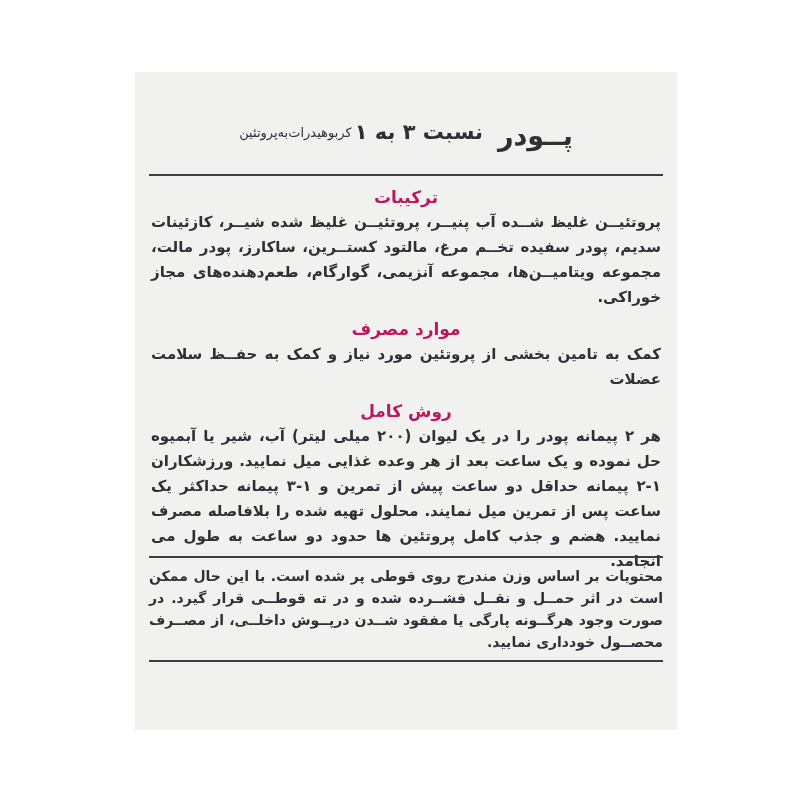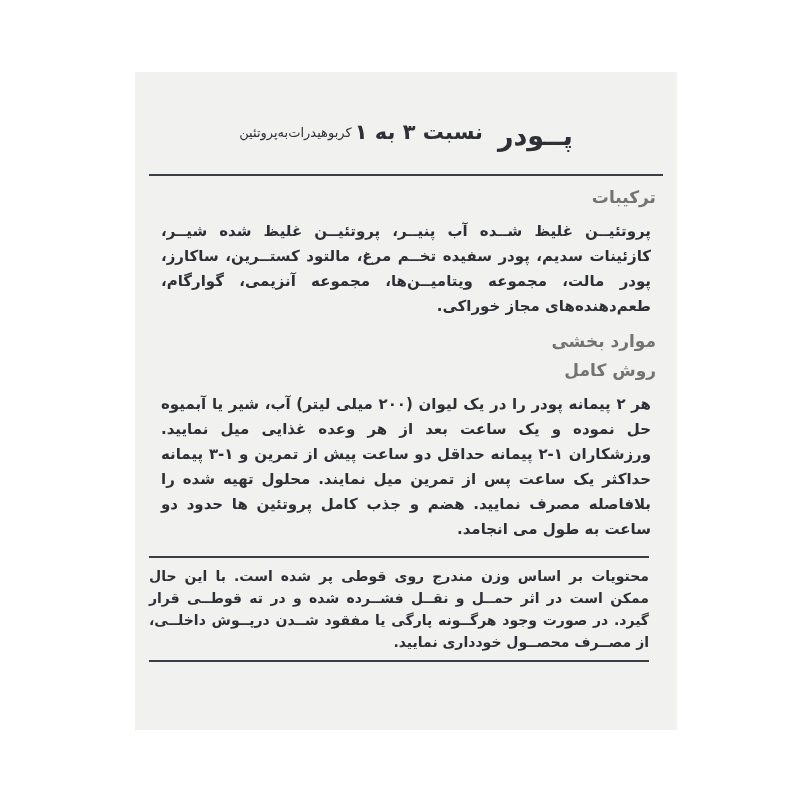--- a/index.html
+++ b/index.html
@@ -76,41 +76,42 @@
   .divider {
     height: 0;
     border-top: 2px solid #3a3e46;
     margin: 0;
   }
   
   .sections {
     margin-top: 2px;
   }
   .section-heading {
-    color: #737373;
+    color: #be185d;
     font-size: 17px;
     font-weight: bold;
     line-height: 20px;
-    margin: 9px 7px 3px 0;
+    margin: 9px 0 3px 0;
+    text-align: center;
   }
   .section-heading.first {
     margin-top: 11px;
   }
   .section-body {
     font-size: 15px;
     font-weight: bold;
     line-height: 25px;
-    margin: 12px;
+    margin: 2px;
     text-align: justify;
   }
   
   .footer {
     position: absolute;
     left: 14px;
-    right: 28px;
+    right: 14px;
     top: 484px;
   }
   .note {
     font-size: 14px;
     font-weight: bold;
     line-height: 22px;
     margin: 0;
     text-align: justify;
   }
   .note.first-after-rule {
@@ -133,21 +134,22 @@
         <div class="ratio-subline">کربوهیدرات‌به‌پروتئین</div>
       </div>
     </div>
 
     <div class="divider"></div>
 
     <div class="sections">
       <div class="section-heading first">ترکیبات</div>
       <p class="section-body">پروتئیــن غلیظ شــده آب پنیــر، پروتئیــن غلیظ شده شیــر، کازئینات سدیم، پودر سفیده تخــم مرغ، مالتود کستــرین، ساکارز، پودر مالت، مجموعه ویتامیــن‌ها، مجموعه آنزیمی، گوارگام، طعم‌دهنده‌های مجاز خوراکی.</p>
 
-      <div class="section-heading">موارد بخشی</div>
+      <div class="section-heading">موارد مصرف</div>
+      <p class="section-body">کمک به تامین بخشی از پروتئین مورد نیاز و کمک به حفــظ سلامت عضلات</p>
 
       <div class="section-heading">روش کامل</div>
       <p class="section-body">هر ۲ پیمانه پودر را در یک لیوان (۲۰۰ میلی لیتر) آب، شیر یا آبمیوه حل نموده و یک ساعت بعد از هر وعده غذایی میل نمایید. ورزشکاران ۱-۲ پیمانه حداقل دو ساعت پیش از تمرین و ۱-۳ پیمانه حداکثر یک ساعت پس از تمرین میل نمایند. محلول تهیه شده را بلافاصله مصرف نمایید. هضم و جذب کامل پروتئین ها حدود دو ساعت به طول می انجامد.</p>
     </div>
 
     <div class="footer">
       <div class="divider"></div>
 
       <p class="note first-after-rule">محتویات بر اساس وزن مندرج روی قوطی پر شده است. با این حال ممکن است در اثر حمــل و نقــل فشــرده شده و در ته قوطــی قرار گیرد. در صورت وجود هرگــونه پارگی یا مفقود شــدن درپــوش داخلــی، از مصــرف محصــول خودداری نمایید.</p>
 

